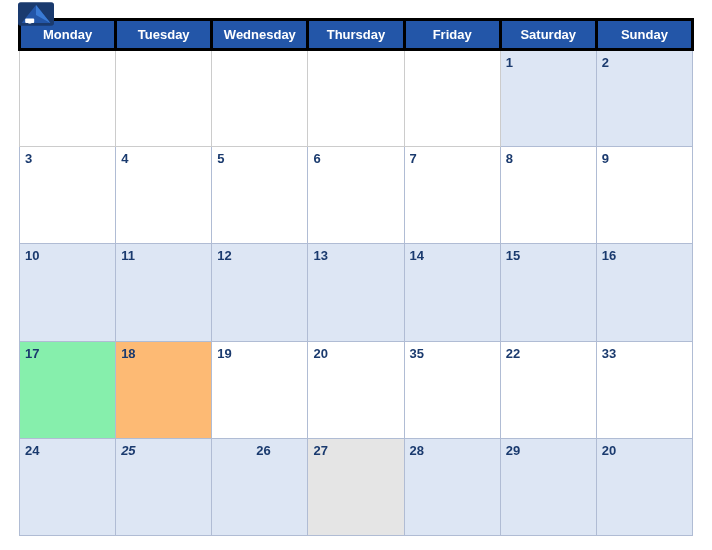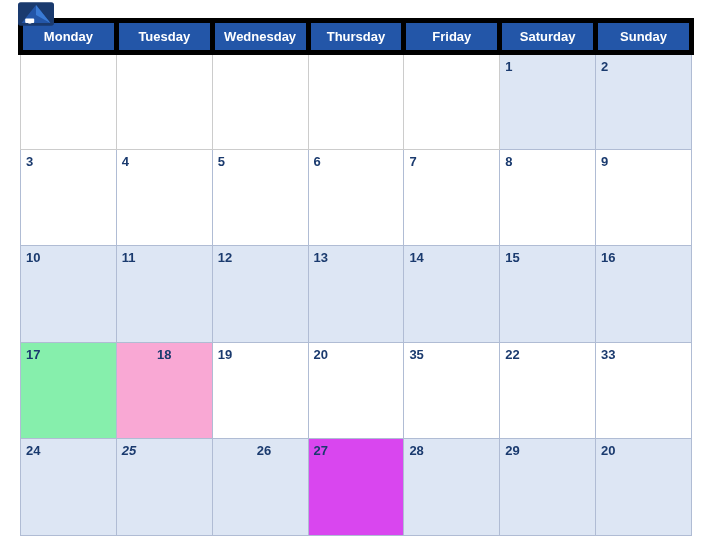--- a/index.html
+++ b/index.html
@@ -72,21 +72,21 @@
       flex: 1;
     }
 
     .calendar th {
       background-color: #2356a8;
       color: #fff;
       font-size: 13px;
       font-weight: bold;
       text-align: center;
       padding: 6px 4px;
-      border: 5px solid #000000;
+      border: 3px solid #000000;
     }
 
     .calendar td {
       border: 1px solid #b0bcd4;
       vertical-align: top;
       padding: 4px 5px;
       width: calc(100% / 7);
       height: 78px;
       color: #1a3a6e;
       font-size: 13px;
@@ -164,30 +164,30 @@
         <td style="background-color: rgb(221, 230, 244);"><span class="day-num">10</span></td>
         <td style="background-color: rgb(221, 230, 244);"><span class="day-num">11</span></td>
         <td style="background-color: rgb(221, 230, 244);"><span class="day-num">12</span></td>
         <td style="background-color: rgb(221, 230, 244);"><span class="day-num">13</span></td>
         <td style="background-color: rgb(221, 230, 244);"><span class="day-num">14</span></td>
         <td style="background-color: rgb(221, 230, 244);"><span class="day-num">15</span></td>
         <td style="background-color: rgb(221, 230, 244);"><span class="day-num">16</span></td>
       </tr>
       <tr>
         <td style="background-color: #86efac; margin-top: 20px;"><span class="day-num">17</span></td>
-        <td style="background-color: #f9a8d4; text-align: center;"><span class="day-num">18</span></td>
+        <td style="background-color: #fdba74;"><span class="day-num">18</span></td>
         <td style="background-color: rgb(255, 255, 255);"><span class="day-num">19</span></td>
         <td style="background-color: rgb(255, 255, 255);"><span class="day-num">20</span></td>
         <td style="background-color: rgb(255, 255, 255);"><span class="day-num">35</span></td>
         <td style="background-color: rgb(255, 255, 255);"><span class="day-num">22</span></td>
         <td style="background-color: rgb(255, 255, 255);"><span class="day-num">33</span></td>
       </tr>
       <tr>
         <td style="background-color: rgb(221, 230, 244);"><span class="day-num">24</span></td>
         <td style="background-color: rgb(221, 230, 244); font-style: italic;"><span class="day-num">25</span></td>
         <td style="background-color: rgb(221, 230, 244); padding-left: 44px;"><span class="day-num">26</span></td>
-        <td style="background-color: #d946ef;"><span class="day-num">27</span></td>
+        <td style="background-color: #e5e5e5;"><span class="day-num">27</span></td>
         <td style="background-color: rgb(221, 230, 244);"><span class="day-num">28</span></td>
         <td style="background-color: rgb(221, 230, 244);"><span class="day-num">29</span></td>
         <td style="background-color: rgb(221, 230, 244);"><span class="day-num">20</span></td>
       </tr>
     </tbody>
 </table>
 
 </body></html>

